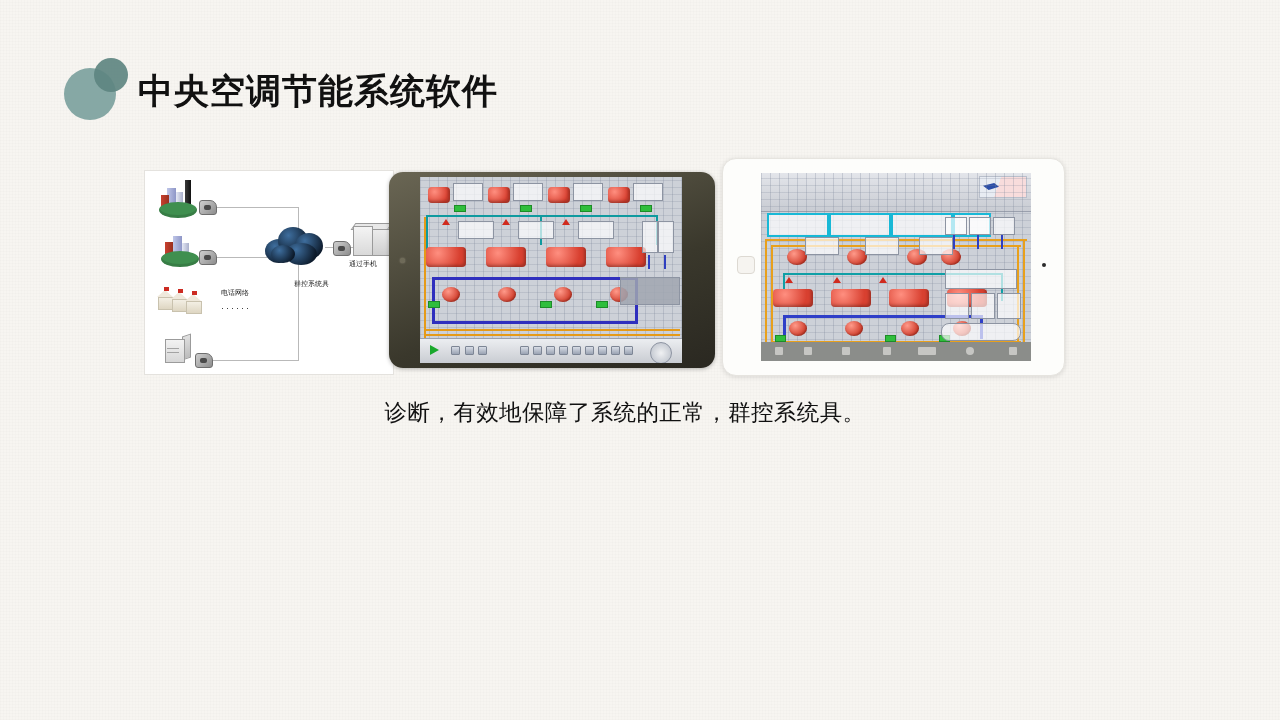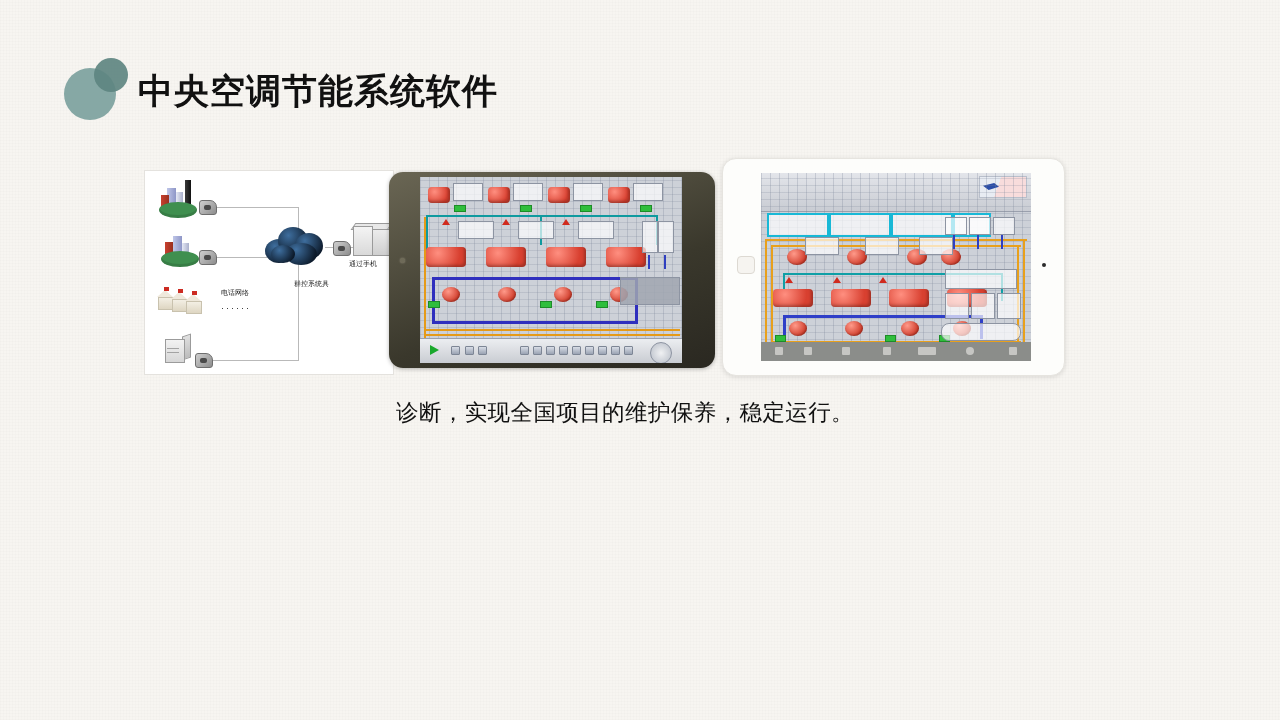--- a/index.html
+++ b/index.html
@@ -426,14 +426,14 @@
           <div class="gi" style="left:58%;width:18px;"></div>
           <div class="gi" style="left:76%;border-radius:50%;"></div>
           <div class="gi" style="left:92%;"></div>
         </div>
       </div>
     </div>
   </div>
 </div>
 
 <div class="para">
-  <div>诊断，实现全国项目的维护保养，稳定运行。</div>
+  <div>诊断，有效地保障了系统的正常，群控系统具。</div>
 </div>
 
 </body></html>

